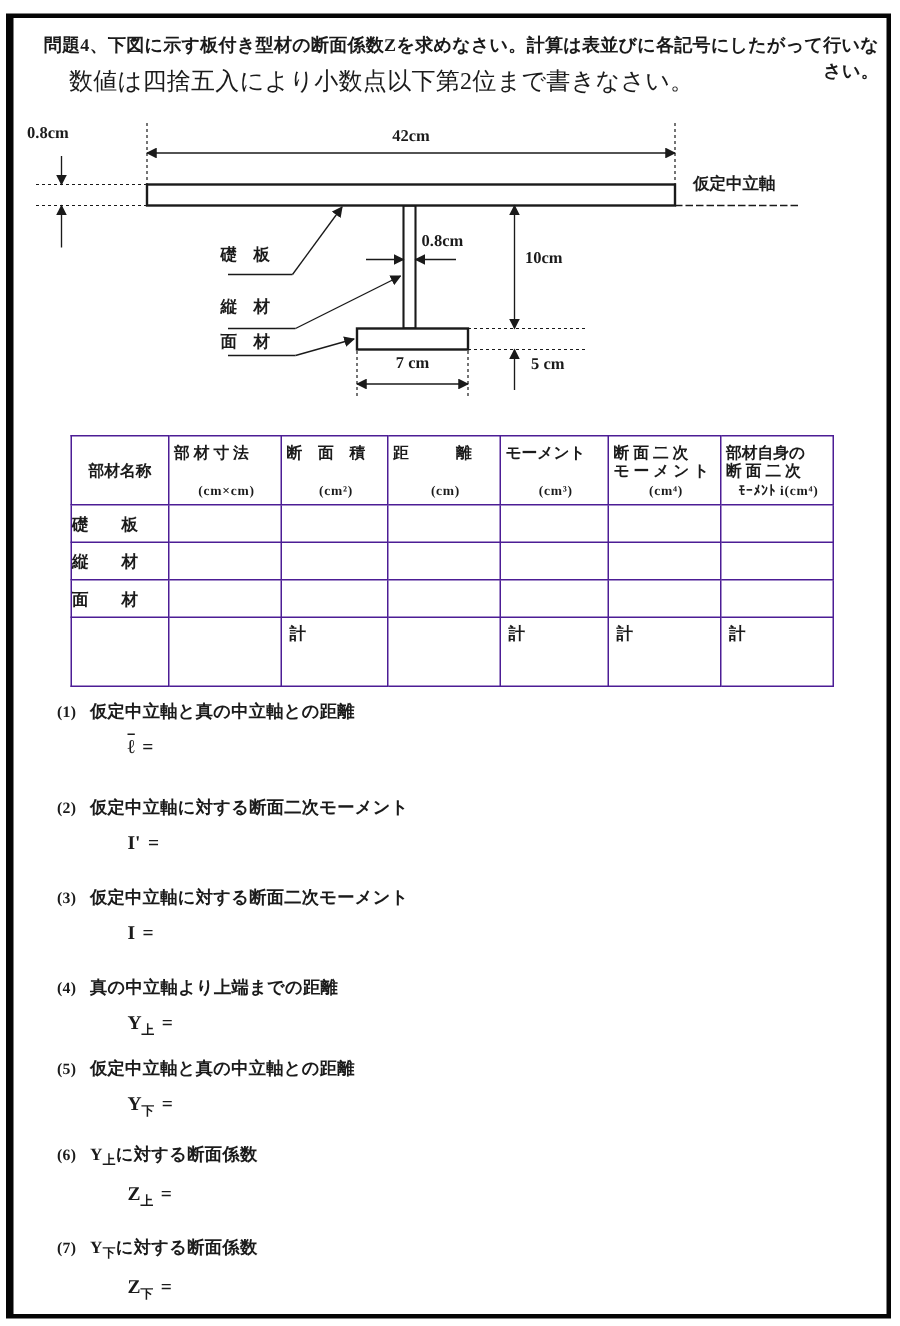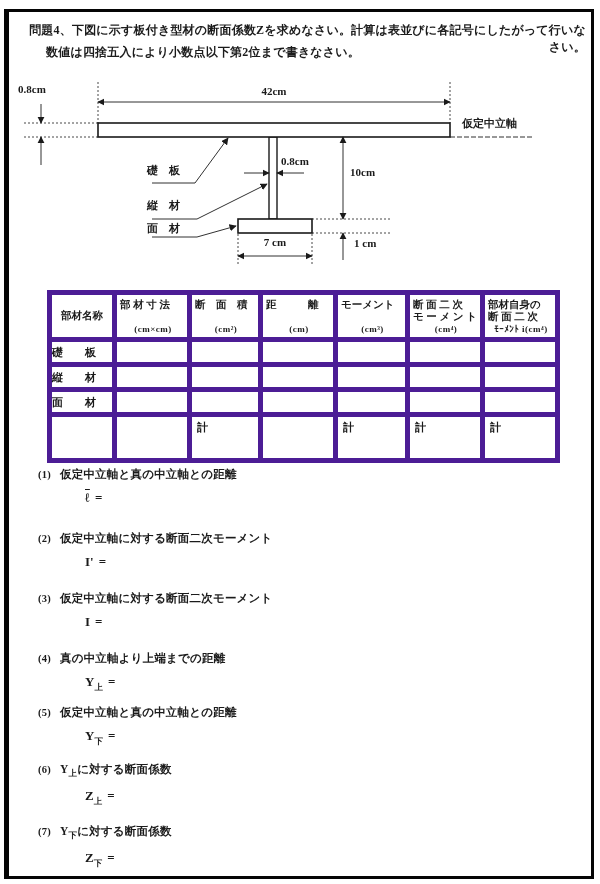--- a/index.html
+++ b/index.html
@@ -6,32 +6,32 @@
   body{
     width:600px;height:884px;position:relative;background:#ffffff;
     font-family:"Liberation Serif","DejaVu Serif",serif;color:#1b1b1b;
     overflow:hidden;
   }
   .frame{
     position:absolute;left:4px;top:9px;right:6px;bottom:5px;
     border:3px solid #050505;border-left-width:5px;pointer-events:none;
   }
   .title1{position:absolute;left:24px;top:22px;width:562px;font-size:12px;font-weight:700;letter-spacing:.2px;text-align:right;}
-  .title2{position:absolute;left:46px;top:44px;width:520px;font-size:12px;font-weight:700;letter-spacing:.2px;}
+  .title2{position:absolute;left:46px;top:44px;width:520px;font-size:16px;font-weight:400;letter-spacing:.2px;}
 
   
   .diagram{position:absolute;left:16px;top:80px;width:540px;height:200px;}
   .diagram svg{position:absolute;left:0;top:0;}
   .dlabel{position:absolute;font-size:11px;font-weight:600;white-space:nowrap;line-height:13px;}
   .dcenter{text-align:center;}
 
   
   .ct-wrap{position:absolute;left:47px;top:290px;}
   table.ct{border-collapse:collapse;table-layout:fixed;width:508px;}
-  table.ct th,table.ct td{border:5px solid #4c1d95;padding:0;margin:0;}
+  table.ct th,table.ct td{border:1px solid #4c1d95;padding:0;margin:0;}
   table.ct .hrow{height:46px;}
   table.ct .drow{height:25px;}
   table.ct .trow{height:46px;}
   .hname{font-size:10.5px;font-weight:700;text-align:center;vertical-align:middle;}
   .hwrap{display:block;padding:4px 1px 2px 3px;font-size:10.5px;font-weight:700;line-height:12px;text-align:left;}
   .hwrap .h1,.hwrap .h2{display:block;min-height:12px;white-space:nowrap;}
   .hwrap .unit{display:block;font-size:9px;font-weight:600;text-align:center;letter-spacing:.5px;}
   .rname{font-size:11px;font-weight:700;text-align:left;padding-left:5px;vertical-align:middle;white-space:nowrap;}
   td.blank{border:none;border-top:1px solid #2a2a2a;}
   td.total{vertical-align:top;}
@@ -105,21 +105,21 @@
 
   <span class="dlabel" style="left:2px;top:3px;">0.8cm</span>
   <span class="dlabel dcenter" style="left:82px;top:5px;width:352px;">42cm</span>
   <span class="dlabel" style="left:446px;top:37px;">仮定中立軸</span>
   <span class="dlabel" style="left:131px;top:84px;">礎　板</span>
   <span class="dlabel" style="left:131px;top:119px;">縦　材</span>
   <span class="dlabel" style="left:131px;top:142px;">面　材</span>
   <span class="dlabel" style="left:265px;top:75px;">0.8cm</span>
   <span class="dlabel" style="left:334px;top:86px;">10cm</span>
   <span class="dlabel dcenter" style="left:222px;top:156px;width:74px;">7 cm</span>
-  <span class="dlabel" style="left:338px;top:157px;">1 cm</span>
+  <span class="dlabel" style="left:338px;top:157px;">5 cm</span>
 </div>
 
 <div class="ct-wrap">
   <table class="ct">
     <colgroup>
       <col style="width:65px">
         <col style="width:75px">
         <col style="width:71px">
         <col style="width:75px">
       <col style="width:72px">

